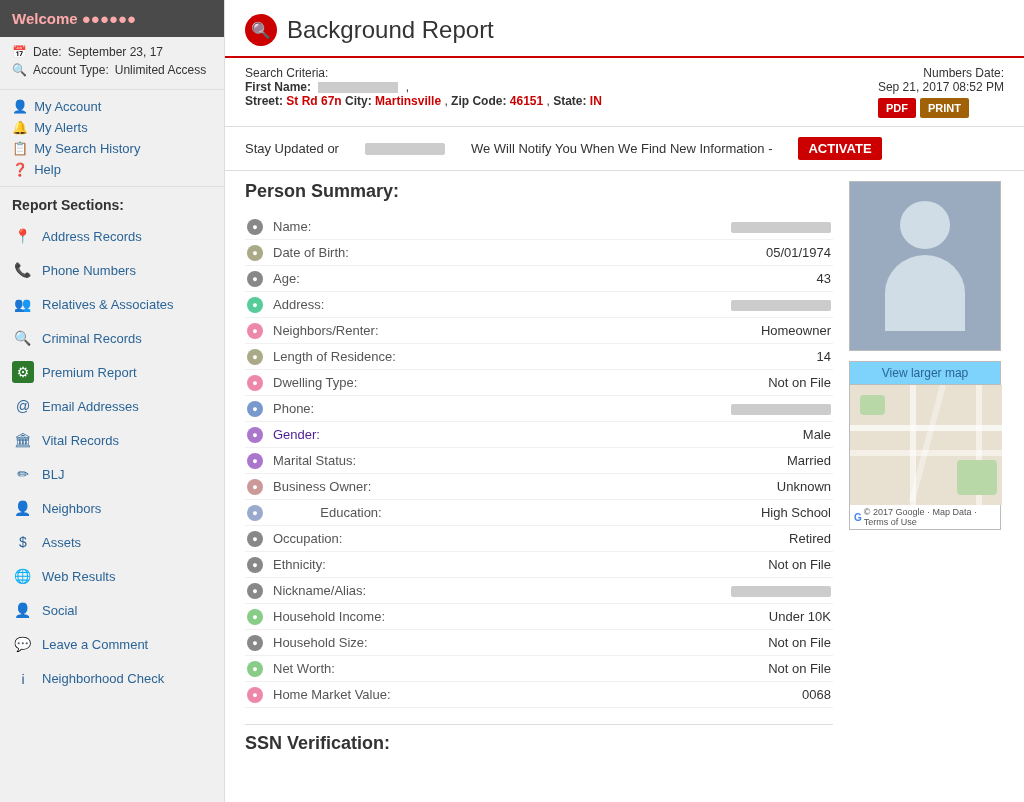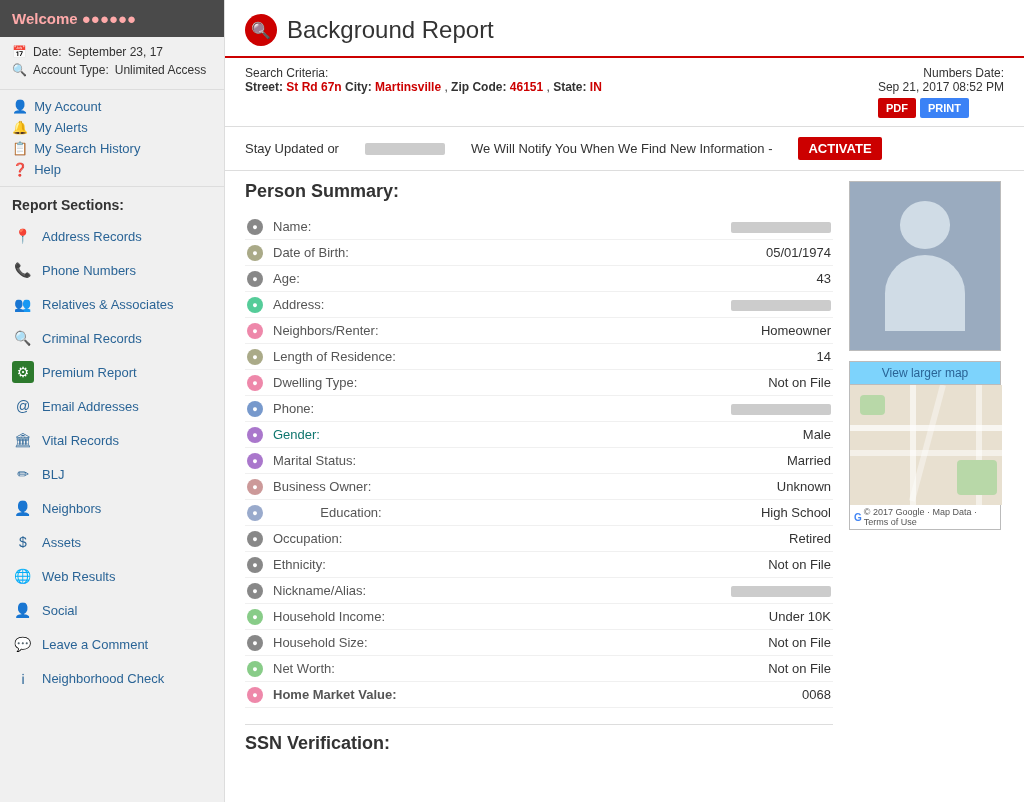--- a/index.html
+++ b/index.html
@@ -86,21 +86,21 @@
     .search-criteria-bar {
       padding: 8px 20px;
       border-bottom: 1px solid #ddd;
       display: flex; justify-content: space-between; align-items: flex-start;
     }
     .search-criteria-bar .left { font-size: 12px; color: #333; }
     .search-criteria-bar .left .val { color: #cc0000; font-weight: bold; }
     .search-criteria-bar .right { font-size: 12px; color: #333; text-align: right; }
     .pdf-print-btns { display: flex; gap: 4px; margin-top: 4px; }
     .pdf-btn { background: #cc0000; color: #fff; border: none; padding: 4px 8px; font-size: 11px; font-weight: bold; cursor: pointer; border-radius: 2px; }
-    .print-btn { background: #3b82f6; color: #fff; border: none; padding: 4px 8px; font-size: 11px; font-weight: bold; cursor: pointer; border-radius: 2px; }
+    .print-btn { background: #a16207; color: #fff; border: none; padding: 4px 8px; font-size: 11px; font-weight: bold; cursor: pointer; border-radius: 2px; }
 
     .notify-bar {
       padding: 10px 20px;
       border-bottom: 1px solid #ddd;
       font-size: 13px;
       color: #333;
       display: flex; align-items: center; gap: 22px;
     }
     .notify-bar .blurred { background: #ccc; color: #ccc; border-radius: 2px; display: inline-block; width: 80px; height: 14px; margin: 0 4px; }
     .activate-btn {
@@ -307,20 +307,25 @@
 
   <div id="main-header">
     <div class="search-icon-red">🔍</div>
     <h1>Background Report</h1>
   </div>
 
   <div class="search-criteria-bar">
     <div class="left">
       <div><span>Search Criteria:</span></div>
       <div>
+        <span style="font-weight:bold;">First Name:</span>
+        <span style="display:inline-block;background:#ccc;color:#ccc;width:80px;height:11px;vertical-align:middle;margin:0 4px;"></span>
+        <span>,</span>
+      </div>
+      <div>
         <span style="font-weight:bold;">Street:</span>
         <span class="val" style="color:#cc0000;font-weight:bold;">St Rd 67n</span>
         <span style="font-weight:bold;">City:</span>
         <span style="color:#cc0000;font-weight:bold;">Martinsville</span>
         <span>, </span>
         <span style="font-weight:bold;">Zip Code:</span>
         <span style="color:#cc0000;font-weight:bold;">46151</span>
         <span>, </span>
         <span style="font-weight:bold;">State:</span>
         <span style="color:#cc0000;font-weight:bold;">IN</span>
@@ -387,21 +392,21 @@
               <td style="color: rgb(85, 85, 85);">Dwelling Type:</td>
               <td style="text-align: right;">Not on File</td>
             </tr>
             <tr>
               <td><span style="display: inline-flex; align-items: center; justify-content: center; width: 16px; height: 16px; border-radius: 50%; background: rgb(119, 153, 204); color: rgb(255, 255, 255); font-size: 9px;">●</span></td>
               <td style="color: rgb(85, 85, 85);">Phone:</td>
               <td style="text-align: right;"><span style="display: inline-block; background: rgb(204, 204, 204); color: rgb(204, 204, 204); border-radius: 2px; height: 11px; width: 100px; vertical-align: middle;"></span></td>
             </tr>
             <tr>
               <td><span style="display: inline-flex; align-items: center; justify-content: center; width: 16px; height: 16px; border-radius: 50%; background: rgb(170, 119, 204); color: rgb(255, 255, 255); font-size: 9px;">●</span></td>
-              <td style="color: #0f766e; margin-top: 44px;">Gender:</td>
+              <td style="color: #4c1d95; margin-top: 44px;">Gender:</td>
               <td style="text-align: right;">Male</td>
             </tr>
             <tr>
               <td><span style="display: inline-flex; align-items: center; justify-content: center; width: 16px; height: 16px; border-radius: 50%; background: rgb(170, 119, 204); color: rgb(255, 255, 255); font-size: 9px;">●</span></td>
               <td style="color: rgb(85, 85, 85);">Marital Status:</td>
               <td style="text-align: right;">Married</td>
             </tr>
             <tr>
               <td><span style="display: inline-flex; align-items: center; justify-content: center; width: 16px; height: 16px; border-radius: 50%; background: rgb(204, 153, 153); color: rgb(255, 255, 255); font-size: 9px;">●</span></td>
               <td style="color: rgb(85, 85, 85);">Business Owner:</td>
@@ -437,21 +442,21 @@
               <td style="color: rgb(85, 85, 85);">Household Size:</td>
               <td style="text-align: right;">Not on File</td>
             </tr>
             <tr>
               <td><span style="display: inline-flex; align-items: center; justify-content: center; width: 16px; height: 16px; border-radius: 50%; background: rgb(136, 204, 136); color: rgb(255, 255, 255); font-size: 9px;">●</span></td>
               <td style="color: rgb(85, 85, 85);">Net Worth:</td>
               <td style="text-align: right;">Not on File</td>
             </tr>
             <tr>
               <td><span style="display: inline-flex; align-items: center; justify-content: center; width: 16px; height: 16px; border-radius: 50%; background: rgb(238, 136, 170); color: rgb(255, 255, 255); font-size: 9px;">●</span></td>
-              <td style="color: rgb(85, 85, 85); font-weight: bold;">Home Market Value:</td>
+              <td style="color: rgb(85, 85, 85);">Home Market Value:</td>
               <td style="text-align: right;">0068</td>
             </tr>
           </tbody>
       </table>
 
       <div class="ssn-title">SSN Verification:</div>
     </div>
 
     <div class="main-right">
 

